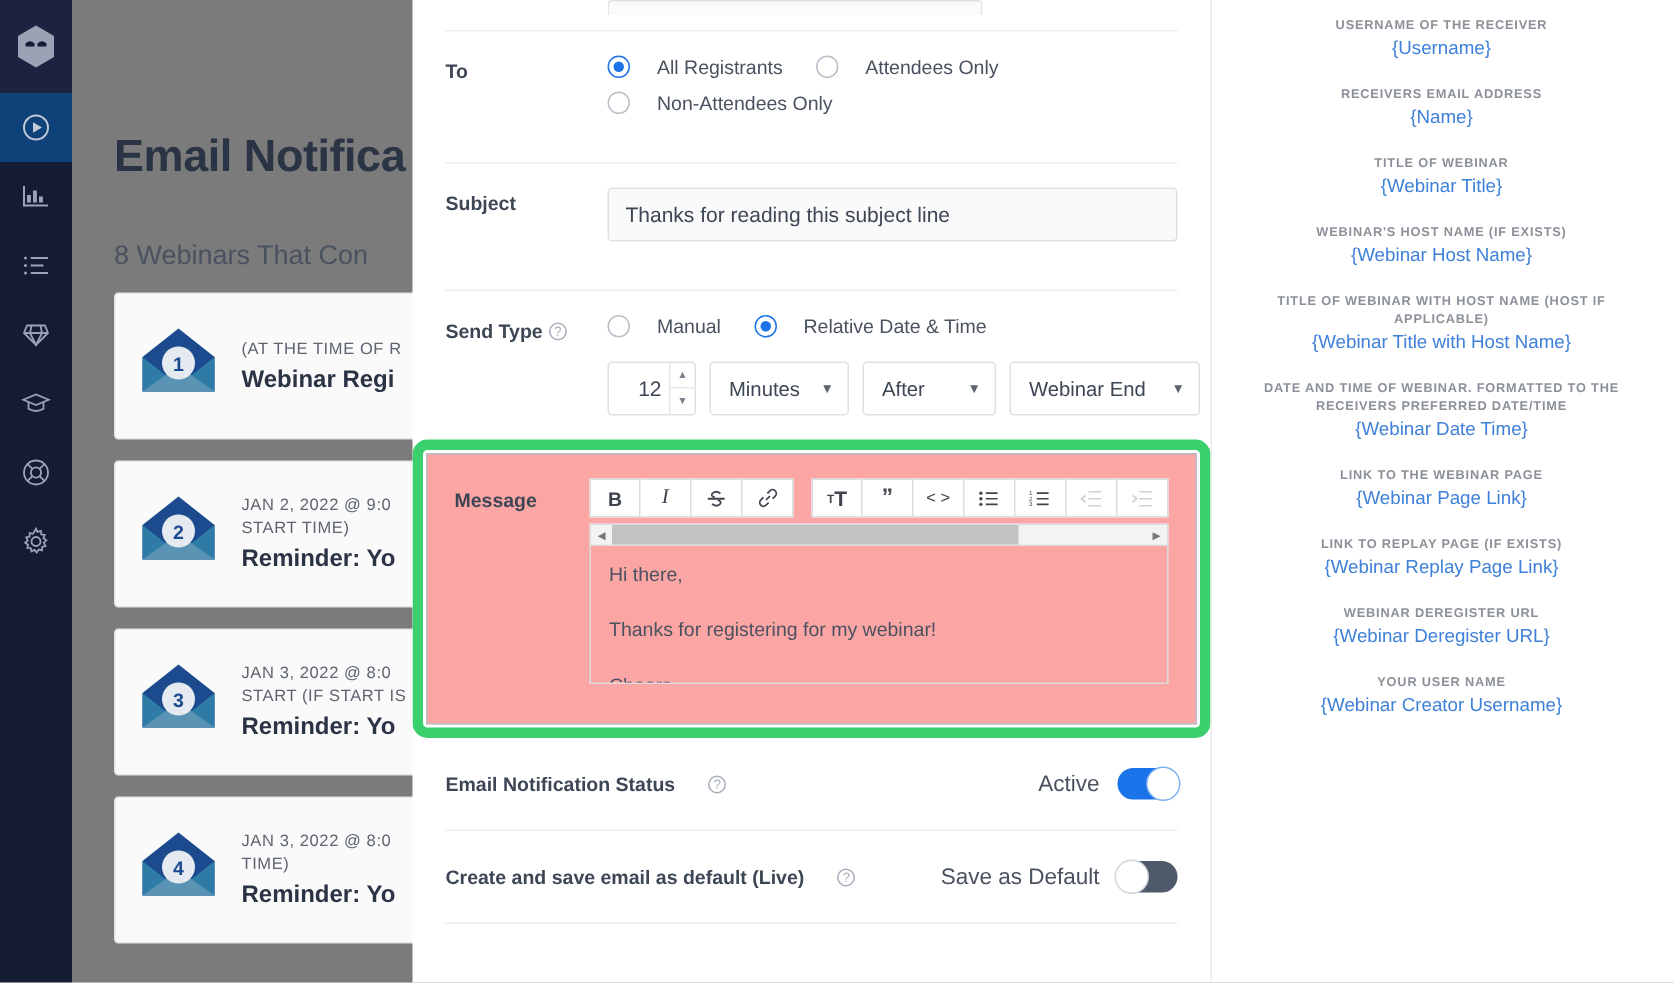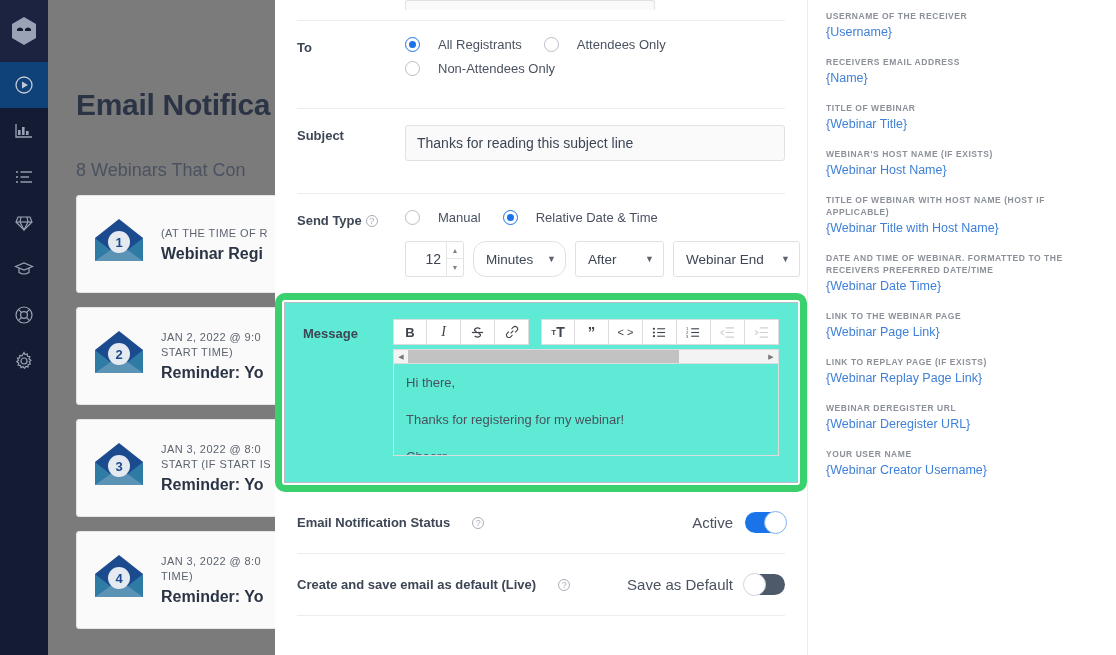--- a/index.html
+++ b/index.html
@@ -92,20 +92,21 @@
   }
   #panel-main {
     width: 532px; flex: 0 0 532px; height: 655px;
     position: relative; overflow: hidden;
   }
   #panel-side {
     flex: 1 1 auto; height: 655px;
     border-left: 1px solid #ececec;
     padding: 10px 20px 0 18px;
     overflow: hidden;
+    text-align: center;
   }
 
   
   .row {
     display: flex; align-items: flex-start;
     padding: 16px 0 32px 0;
     border-bottom: 1px solid #ededed;
     margin: 0 22px;
   }
   .row .label {
@@ -177,35 +178,35 @@
     color: #7c838f; font-size: 7px;
   }
   .spinner .arrows div:first-child { border-bottom: 1px solid #e4e6ea; }
 
   .select {
     height: 36px; border: 1px solid #dfe1e5; border-radius: 3px;
     background: #fff; display: flex; align-items: center;
     justify-content: space-between; padding: 0 9px 0 12px;
     font-size: 13.5px; color: #3d4655; gap: 10px;
   }
-  .sel-w1 { width: 93px; border-radius: 13px; }
+  .sel-w1 { width: 93px; }
   .sel-w2 { width: 89px; }
   .sel-w3 { width: 127px; }
   .caret { color: #5d6470; font-size: 9px; }
 
   
   #msg-highlight {
     margin: 10px 0 0 0;
     border: 7px solid #3ad06d;
     border-radius: 10px;
     padding: 2px;
   }
   #msg-inner {
     border: 1px solid #b9bec7;
-    background: #5eead4;
+    background: #fca5a5;
     padding: 16px 18px 26px 0;
     display: flex;
   }
   #msg-inner .label {
     width: 108px; flex: 0 0 108px; padding-left: 18px;
     font-size: 13px; font-weight: bold; color: #3d4655; padding-top: 7px;
   }
   #msg-editor { flex: 1 1 auto; }
 
   .toolbar { display: flex; gap: 12px; }

